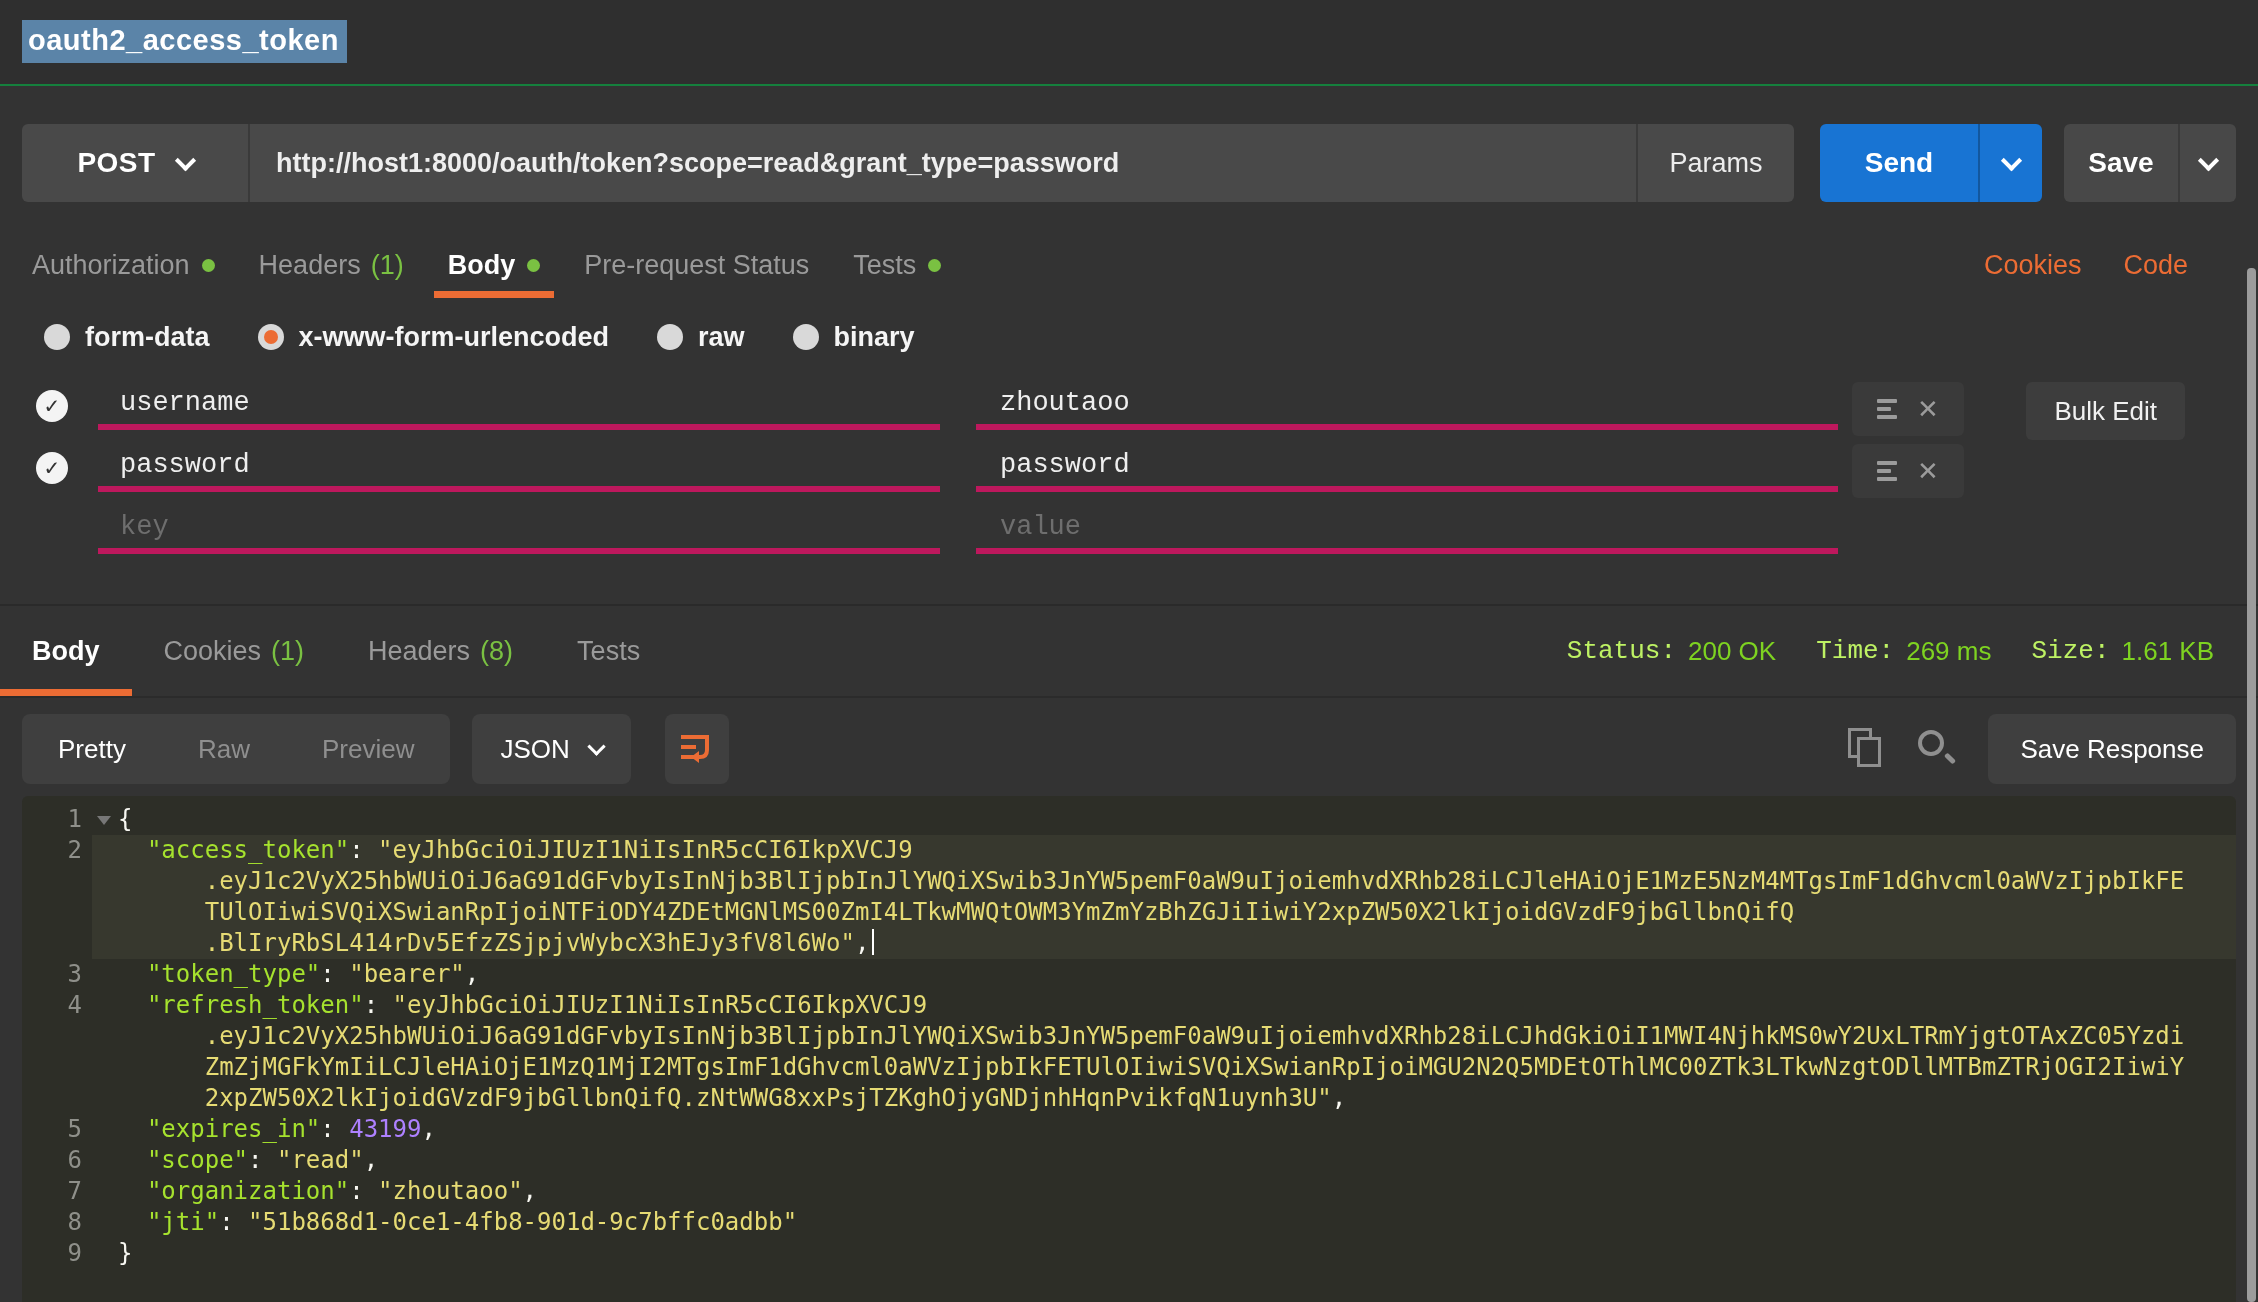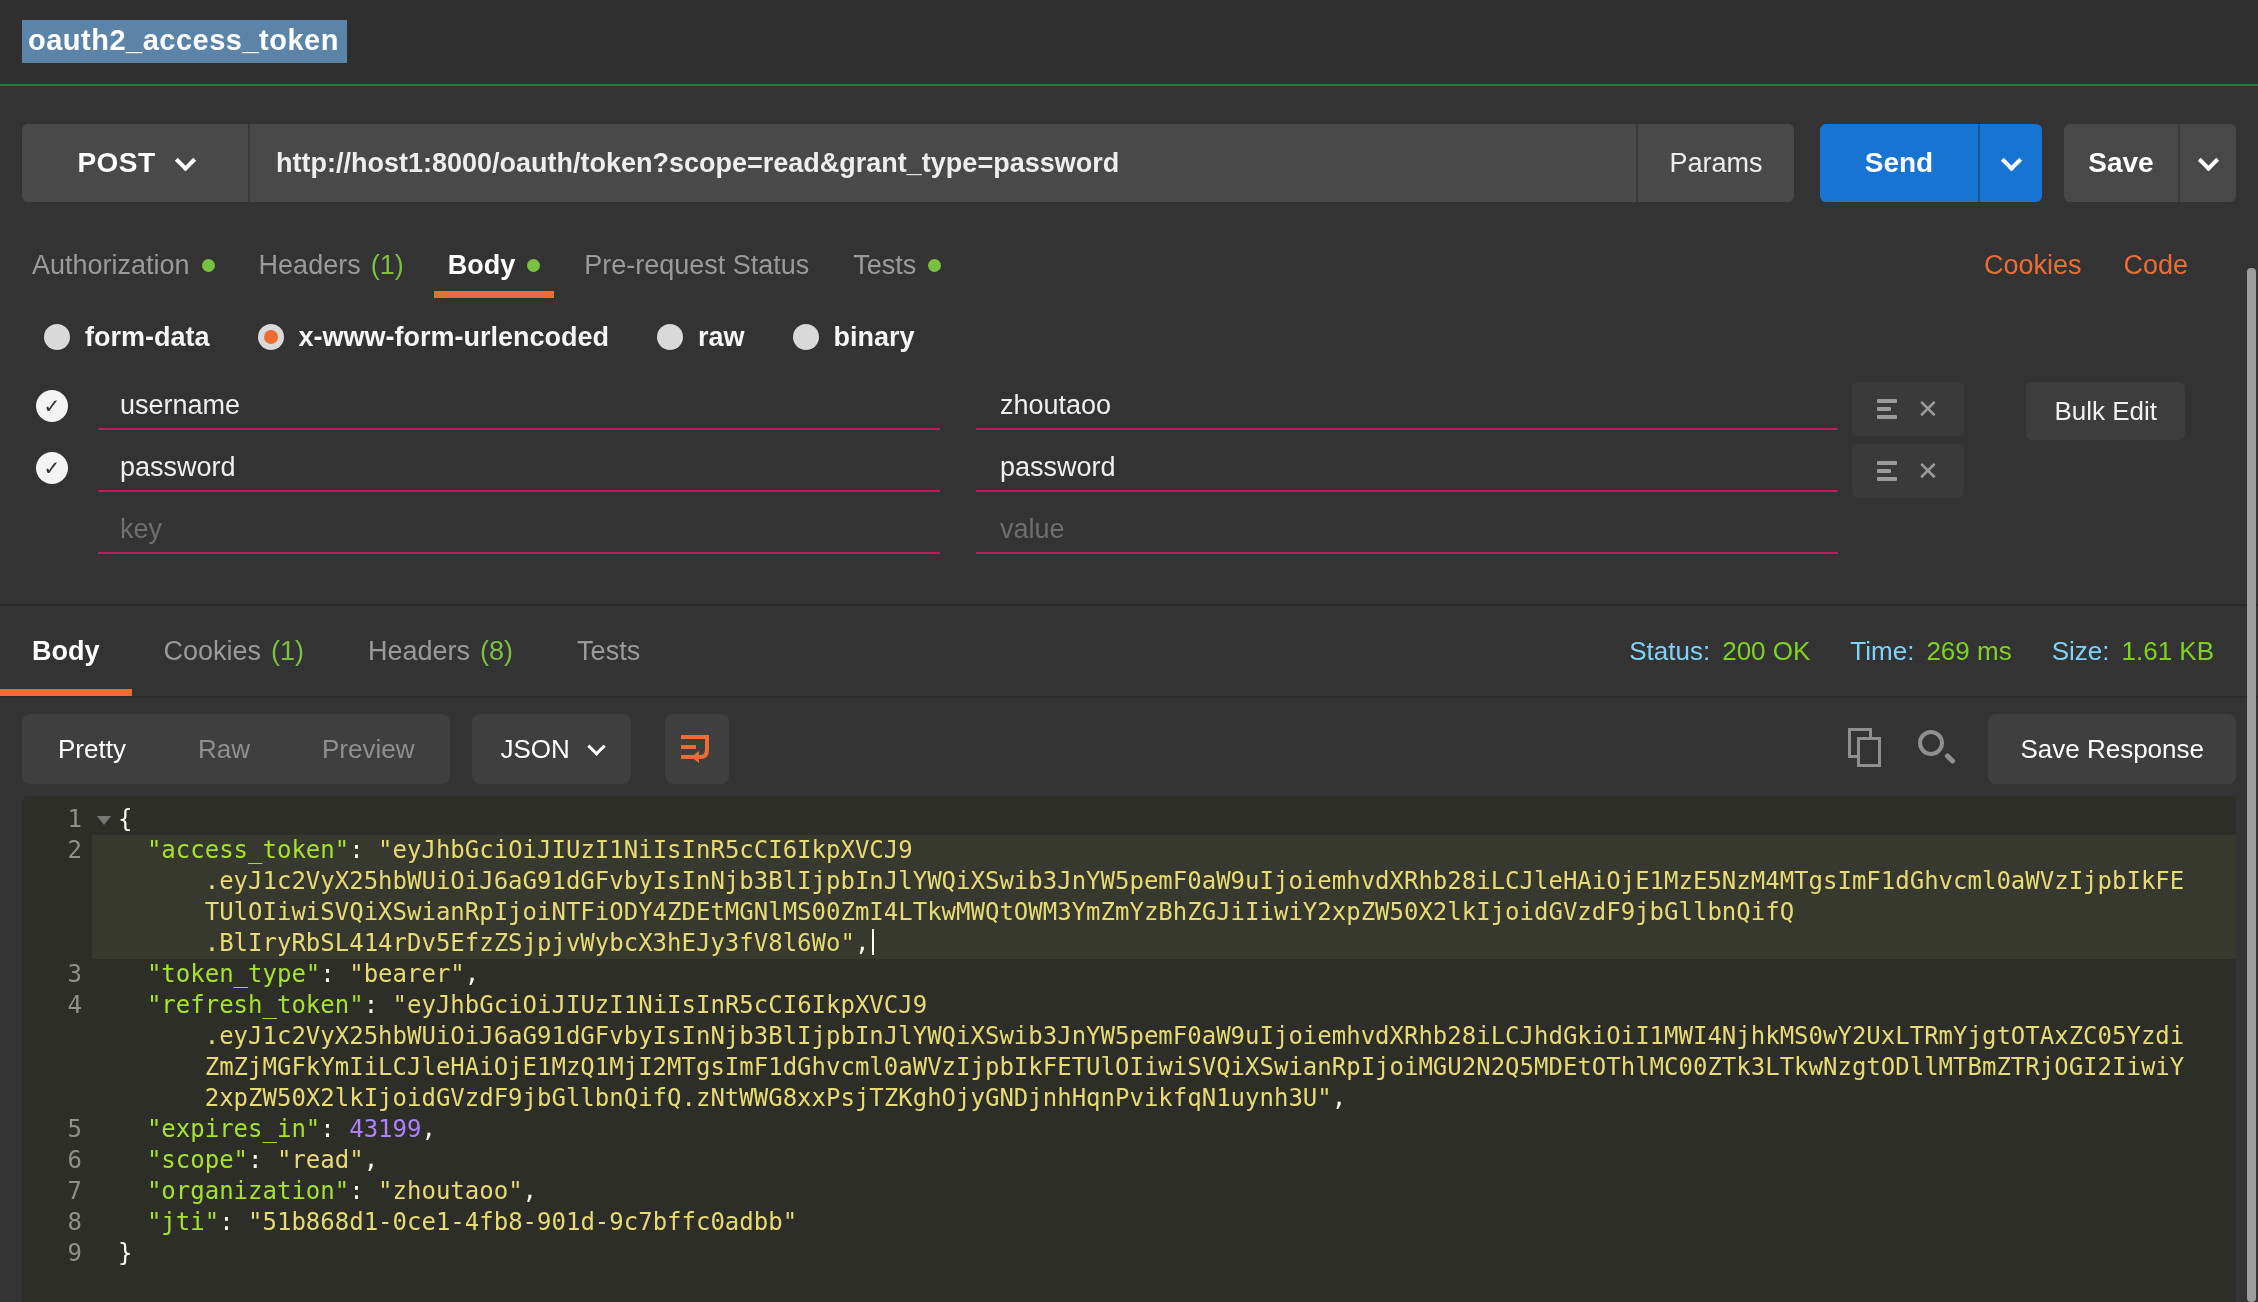--- a/index.html
+++ b/index.html
@@ -48,22 +48,22 @@
   .radio-circle { width:26px; height:26px; border-radius:50%; background:#d9d9d9; position:relative; flex:none; }
   .radio-item.selected .radio-circle::after { content:""; position:absolute; left:6px; top:6px; width:14px; height:14px;
           border-radius:50%; background:#ec6c34; }
   .radio-item span.lbl { color:#f5f5f5; font-size:27px; font-weight:600; }
 
   
   .kv-editor { position:relative; margin:28px 22px 0 22px; }
   .kv-row { position:relative; height:62px; }
   .kv-check { position:absolute; left:14px; top:8px; width:32px; height:32px; border-radius:50%; background:#f4f4f4;
               display:flex; align-items:center; justify-content:center; color:#333; font-size:20px; font-weight:bold; cursor:pointer; }
-  .kv-key, .kv-value { position:absolute; top:0; height:48px; border-bottom:2px solid #be185d;
-              display:flex; align-items:center; font-size:27px; color:#efefef; cursor:text; }
+  .kv-key, .kv-value { position:absolute; top:0; height:48px; border-bottom:6px solid #be185d;
+              display:flex; align-items:center; font-size:27px; color:#efefef; cursor:text;font-family:Liberation Mono, monospace; }
   .kv-key { left:76px; width:842px; padding-left:22px; }
   .kv-value { left:954px; width:862px; padding-left:24px; }
   .kv-key.ph, .kv-value.ph { color:#6e6e6e; }
   .kv-actions { position:absolute; left:1830px; top:0; width:112px; height:54px; background:#3a3a3a; border-radius:6px;
                 display:flex; align-items:center; justify-content:center; gap:20px; }
   .bars { display:flex; flex-direction:column; gap:4px; cursor:grab; }
   .bars i { display:block; height:4px; background:#9b9b9b; border-radius:1px; }
   .bars i:nth-child(1){ width:20px; } .bars i:nth-child(2){ width:14px; } .bars i:nth-child(3){ width:20px; }
   .kv-x { color:#9b9b9b; font-size:26px; cursor:pointer; line-height:1; }
   .bulk-edit { position:absolute; right:51px; top:0; height:58px; padding:0 28px; background:#3d3d3d; border-radius:6px;
@@ -71,21 +71,21 @@
 
   
   .section-divider { height:2px; background:#2a2a2a; margin-top:36px; }
   .resp-header { height:92px; border-bottom:2px solid #2b2b2b; display:flex; align-items:stretch; }
   .resp-tabs { display:flex; }
   .resp-tab { position:relative; display:flex; align-items:center; padding:0 32px; color:#9a9a9a; font-size:27px; cursor:pointer; }
   .resp-tab.active { color:#fff; font-weight:bold; }
   .resp-tab.active::after { content:""; position:absolute; left:0; right:0; bottom:0; height:7px; background:#ec6c34; }
   .metrics { margin-left:auto; display:flex; align-items:center; gap:40px; padding-right:44px; }
   .metric { display:flex; align-items:center; gap:12px; font-size:26px; }
-  .metric .ml { color:#7dd3fc; }
+  .metric .ml { color:#bef264;font-family:Liberation Mono, monospace; }
   .metric .mv { color:#7ed321; }
 
   .resp-toolbar { margin:16px 22px 0 22px; height:70px; display:flex; align-items:center; }
   .view-group { display:flex; background:#3f3f3f; border-radius:8px; height:70px; }
   .view-seg { display:flex; align-items:center; padding:0 36px; color:#8f8f8f; font-size:26px; cursor:pointer; }
   .view-seg.active { color:#ffffff; }
   .json-dd { margin-left:22px; height:70px; background:#3f3f3f; border-radius:8px; display:flex; align-items:center;
              gap:20px; padding:0 28px; cursor:pointer; }
   .json-dd span.fmt { color:#fff; font-size:26px; font-weight:400; }
   .json-dd .chev { width:13px; height:13px; border-width:3.5px; }

